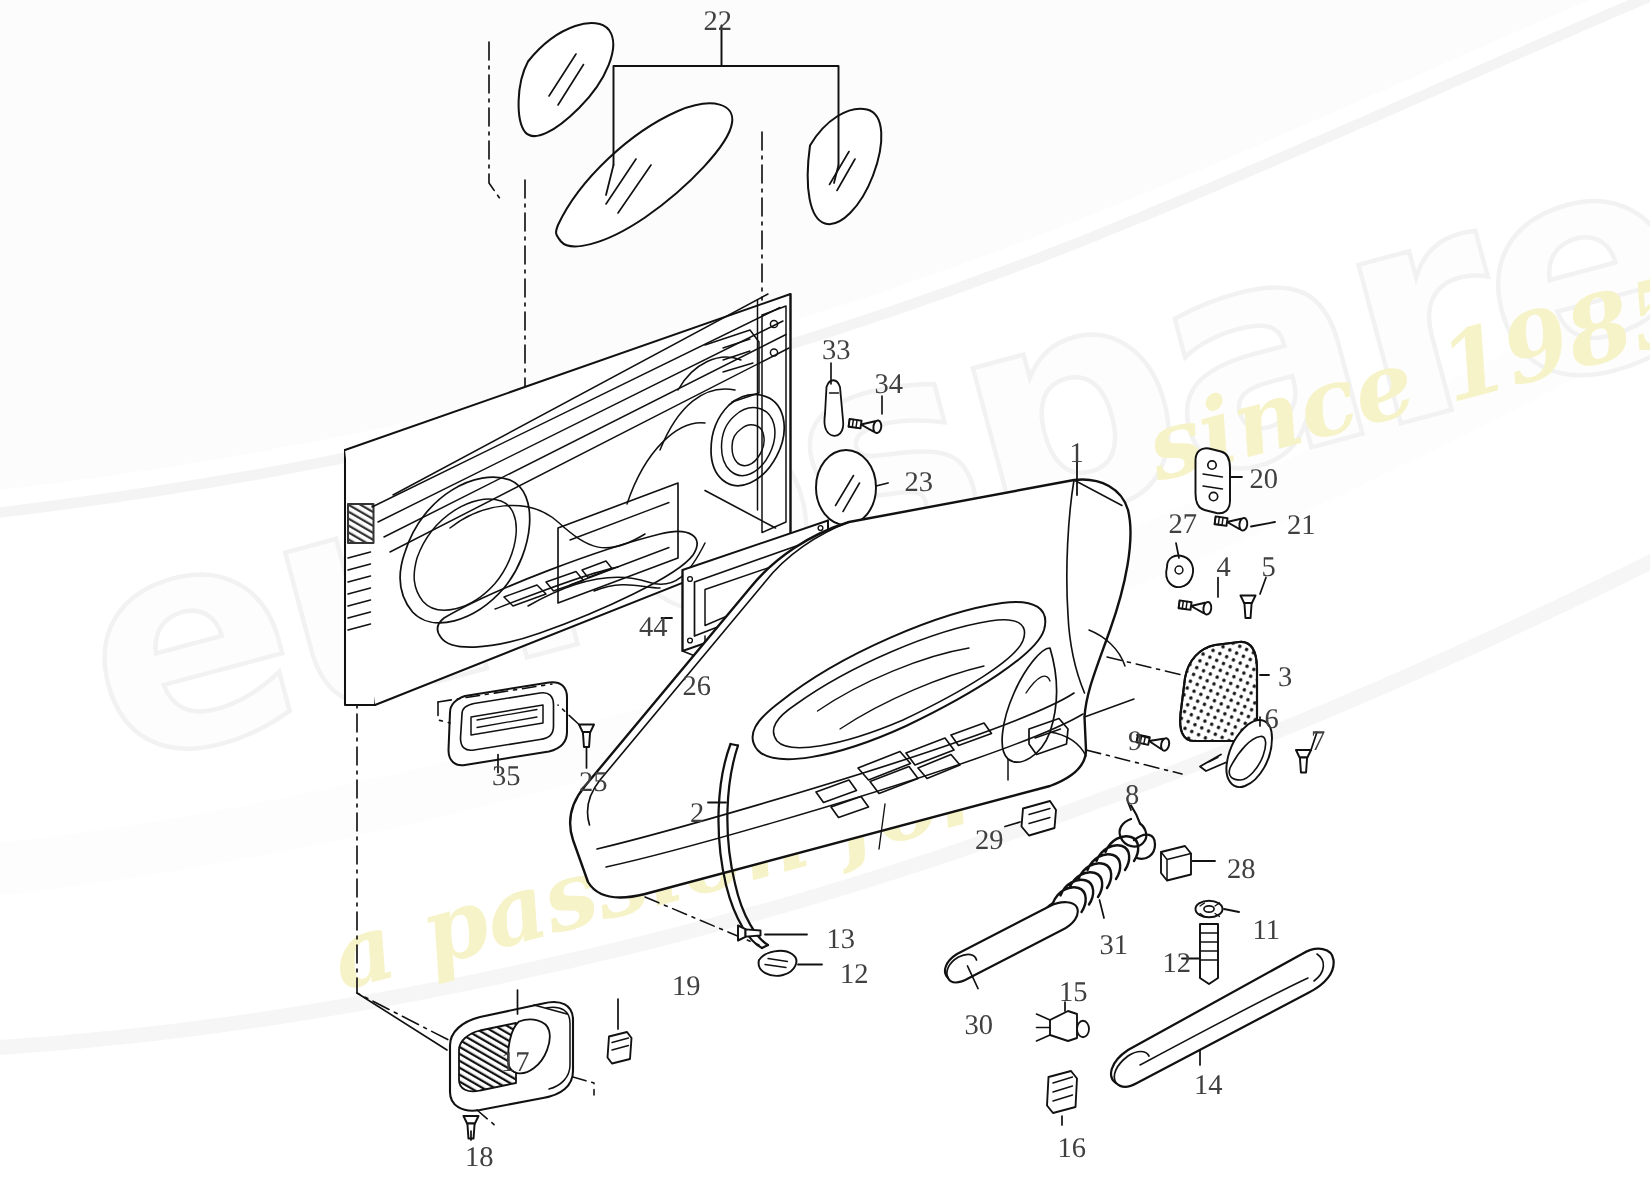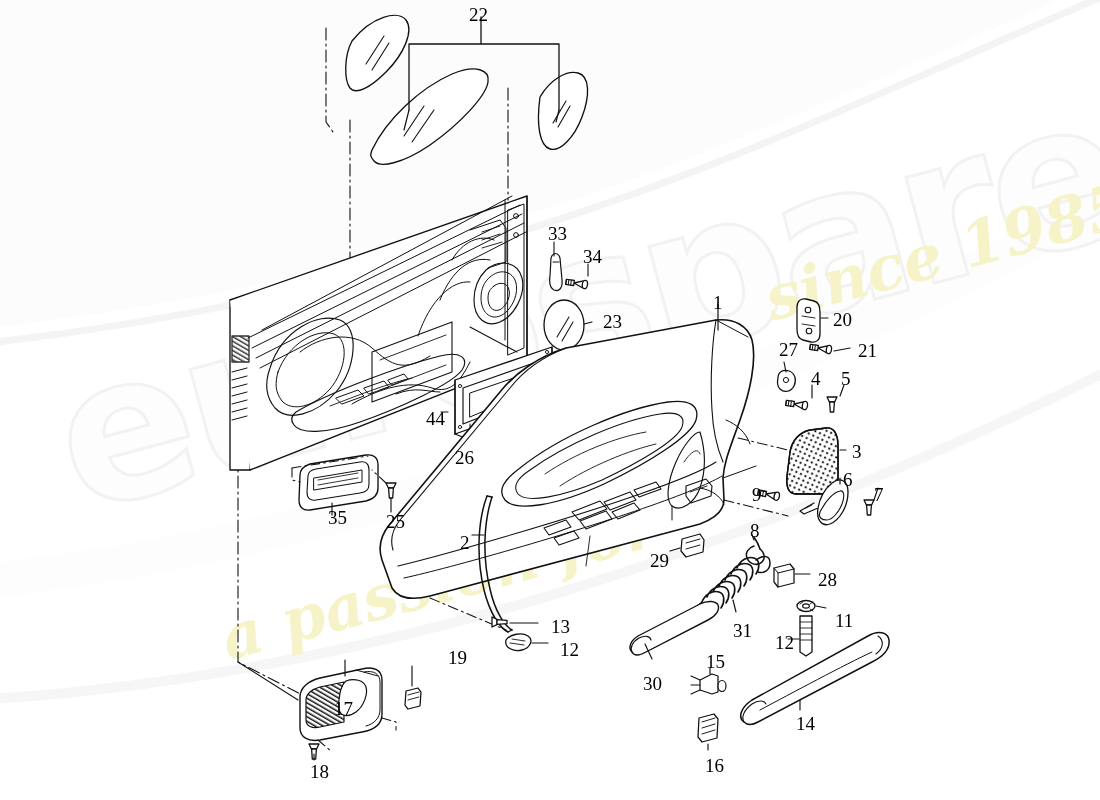--- a/index.html
+++ b/index.html
@@ -40,21 +40,21 @@
 
   
   #art{position:absolute;inset:0;}
   #art svg{display:block;}
 
   
   .lbl{
     position:absolute;
     font-family:"Liberation Serif", serif;
     font-size:19px;
-    color:#000000;
+    color:#404040;
     line-height:1;
     white-space:nowrap;
     user-select:none;
   }
 </style>
 </head>
 <body>
 
 <div id="stage">
 

